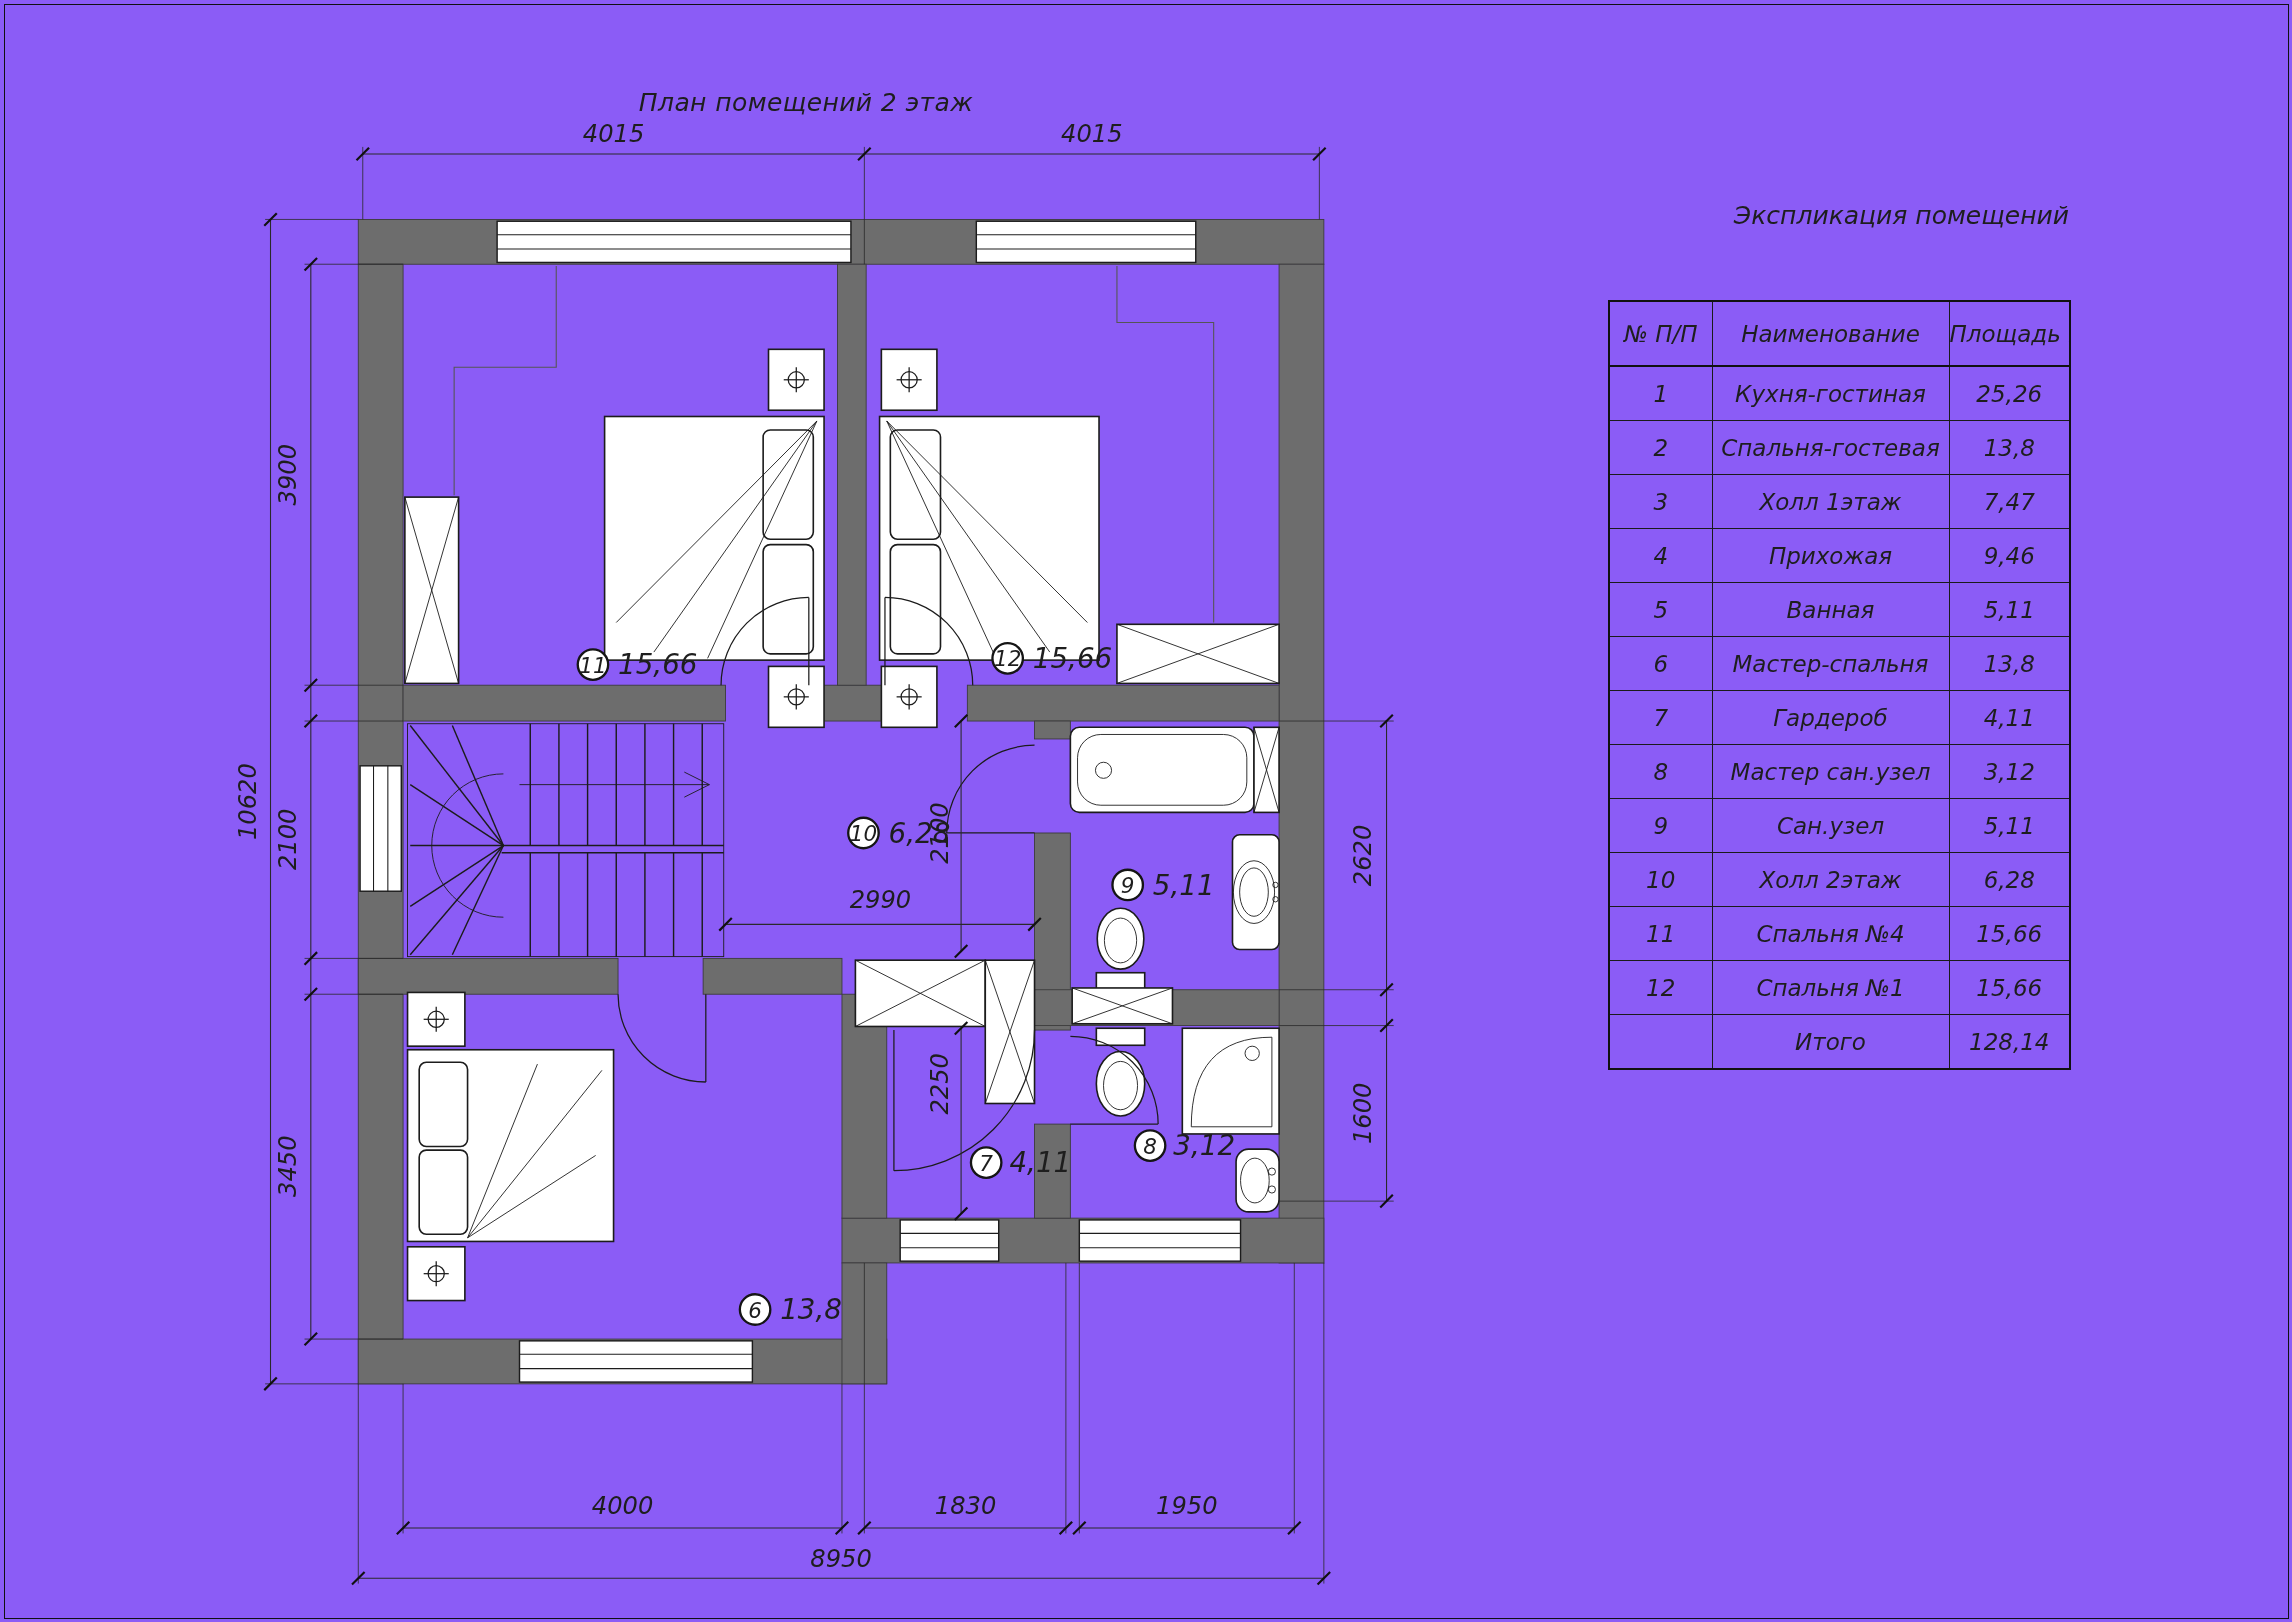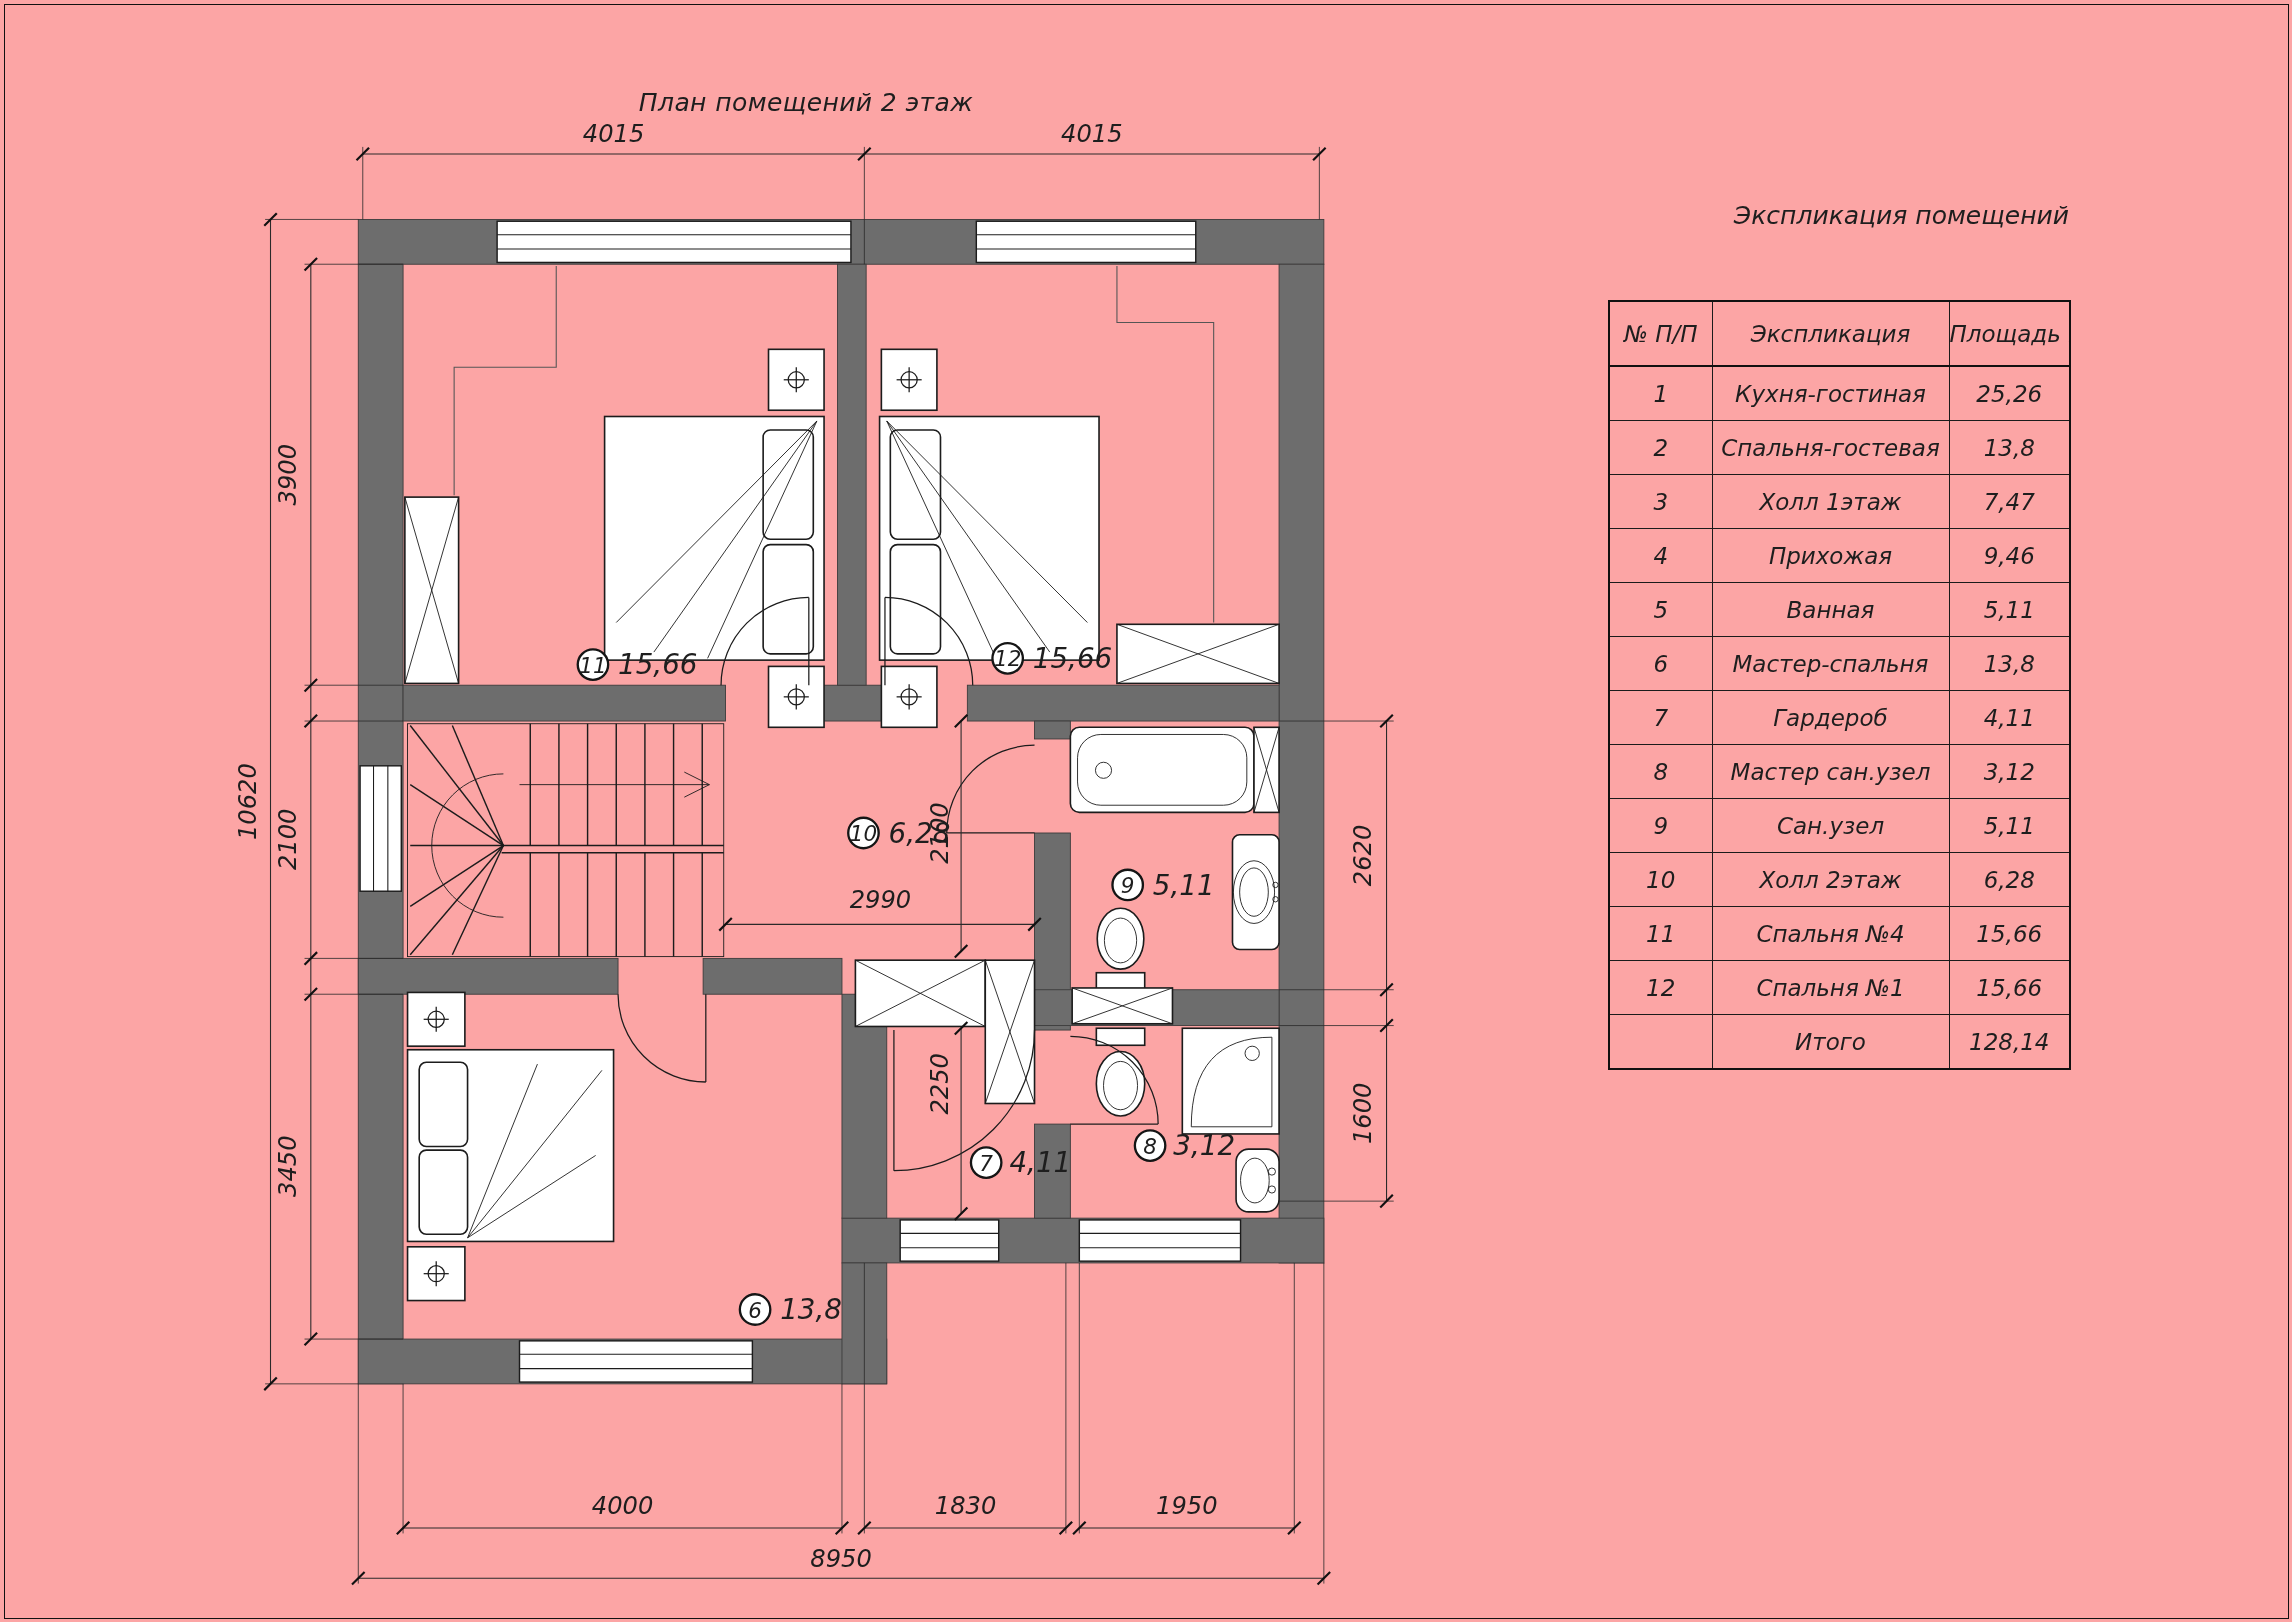--- a/index.html
+++ b/index.html
@@ -1,16 +1,16 @@
 <!DOCTYPE html>
 <html style="font-size:14.3px"><head>
 <meta charset="utf-8">
 <style>
   html,body{margin:0;padding:0;background:#ffffff;}
-  .canvas{position:relative;width:2293px;height:1623px;background:#fca5a5;overflow:hidden;
+  .canvas{position:relative;width:2293px;height:1623px;background:#8b5cf6;overflow:hidden;
           font-family:"DejaVu Sans",sans-serif;color:#1e1e1e;}
   .frame{position:absolute;inset:3.6px;border:1.8px solid #111;pointer-events:none;}
   .plan-title{position:absolute;left:573px;top:88px;width:466px;text-align:center;
               font-style:italic;font-size:25px;letter-spacing:0.4px;}
   .expl-title{position:absolute;left:1608px;top:201px;width:461px;text-align:right;
               font-style:italic;font-size:25px;}
   svg text{font-family:"DejaVu Sans",sans-serif;font-style:italic;fill:#1e1e1e;}
   .dim-label{font-size:27px;}
   .room-num{font-size:24px;}
   .room-area{font-size:31px;}
@@ -406,21 +406,21 @@
 
   <table class="expl-table">
     <colgroup>
         <col class="c0">
         <col class="c1">
         <col class="c2">
       </colgroup>
     <thead>
       <tr>
         <th>№ П/П</th>
-        <th>Экспликация</th>
+        <th>Наименование</th>
         <th>Площадь м2</th>
       </tr>
     </thead>
     <tbody id="expl-body">
         <tr>
           <td>1</td>
           <td>Кухня-гостиная</td>
           <td>25,26</td>
         </tr>
         <tr>

